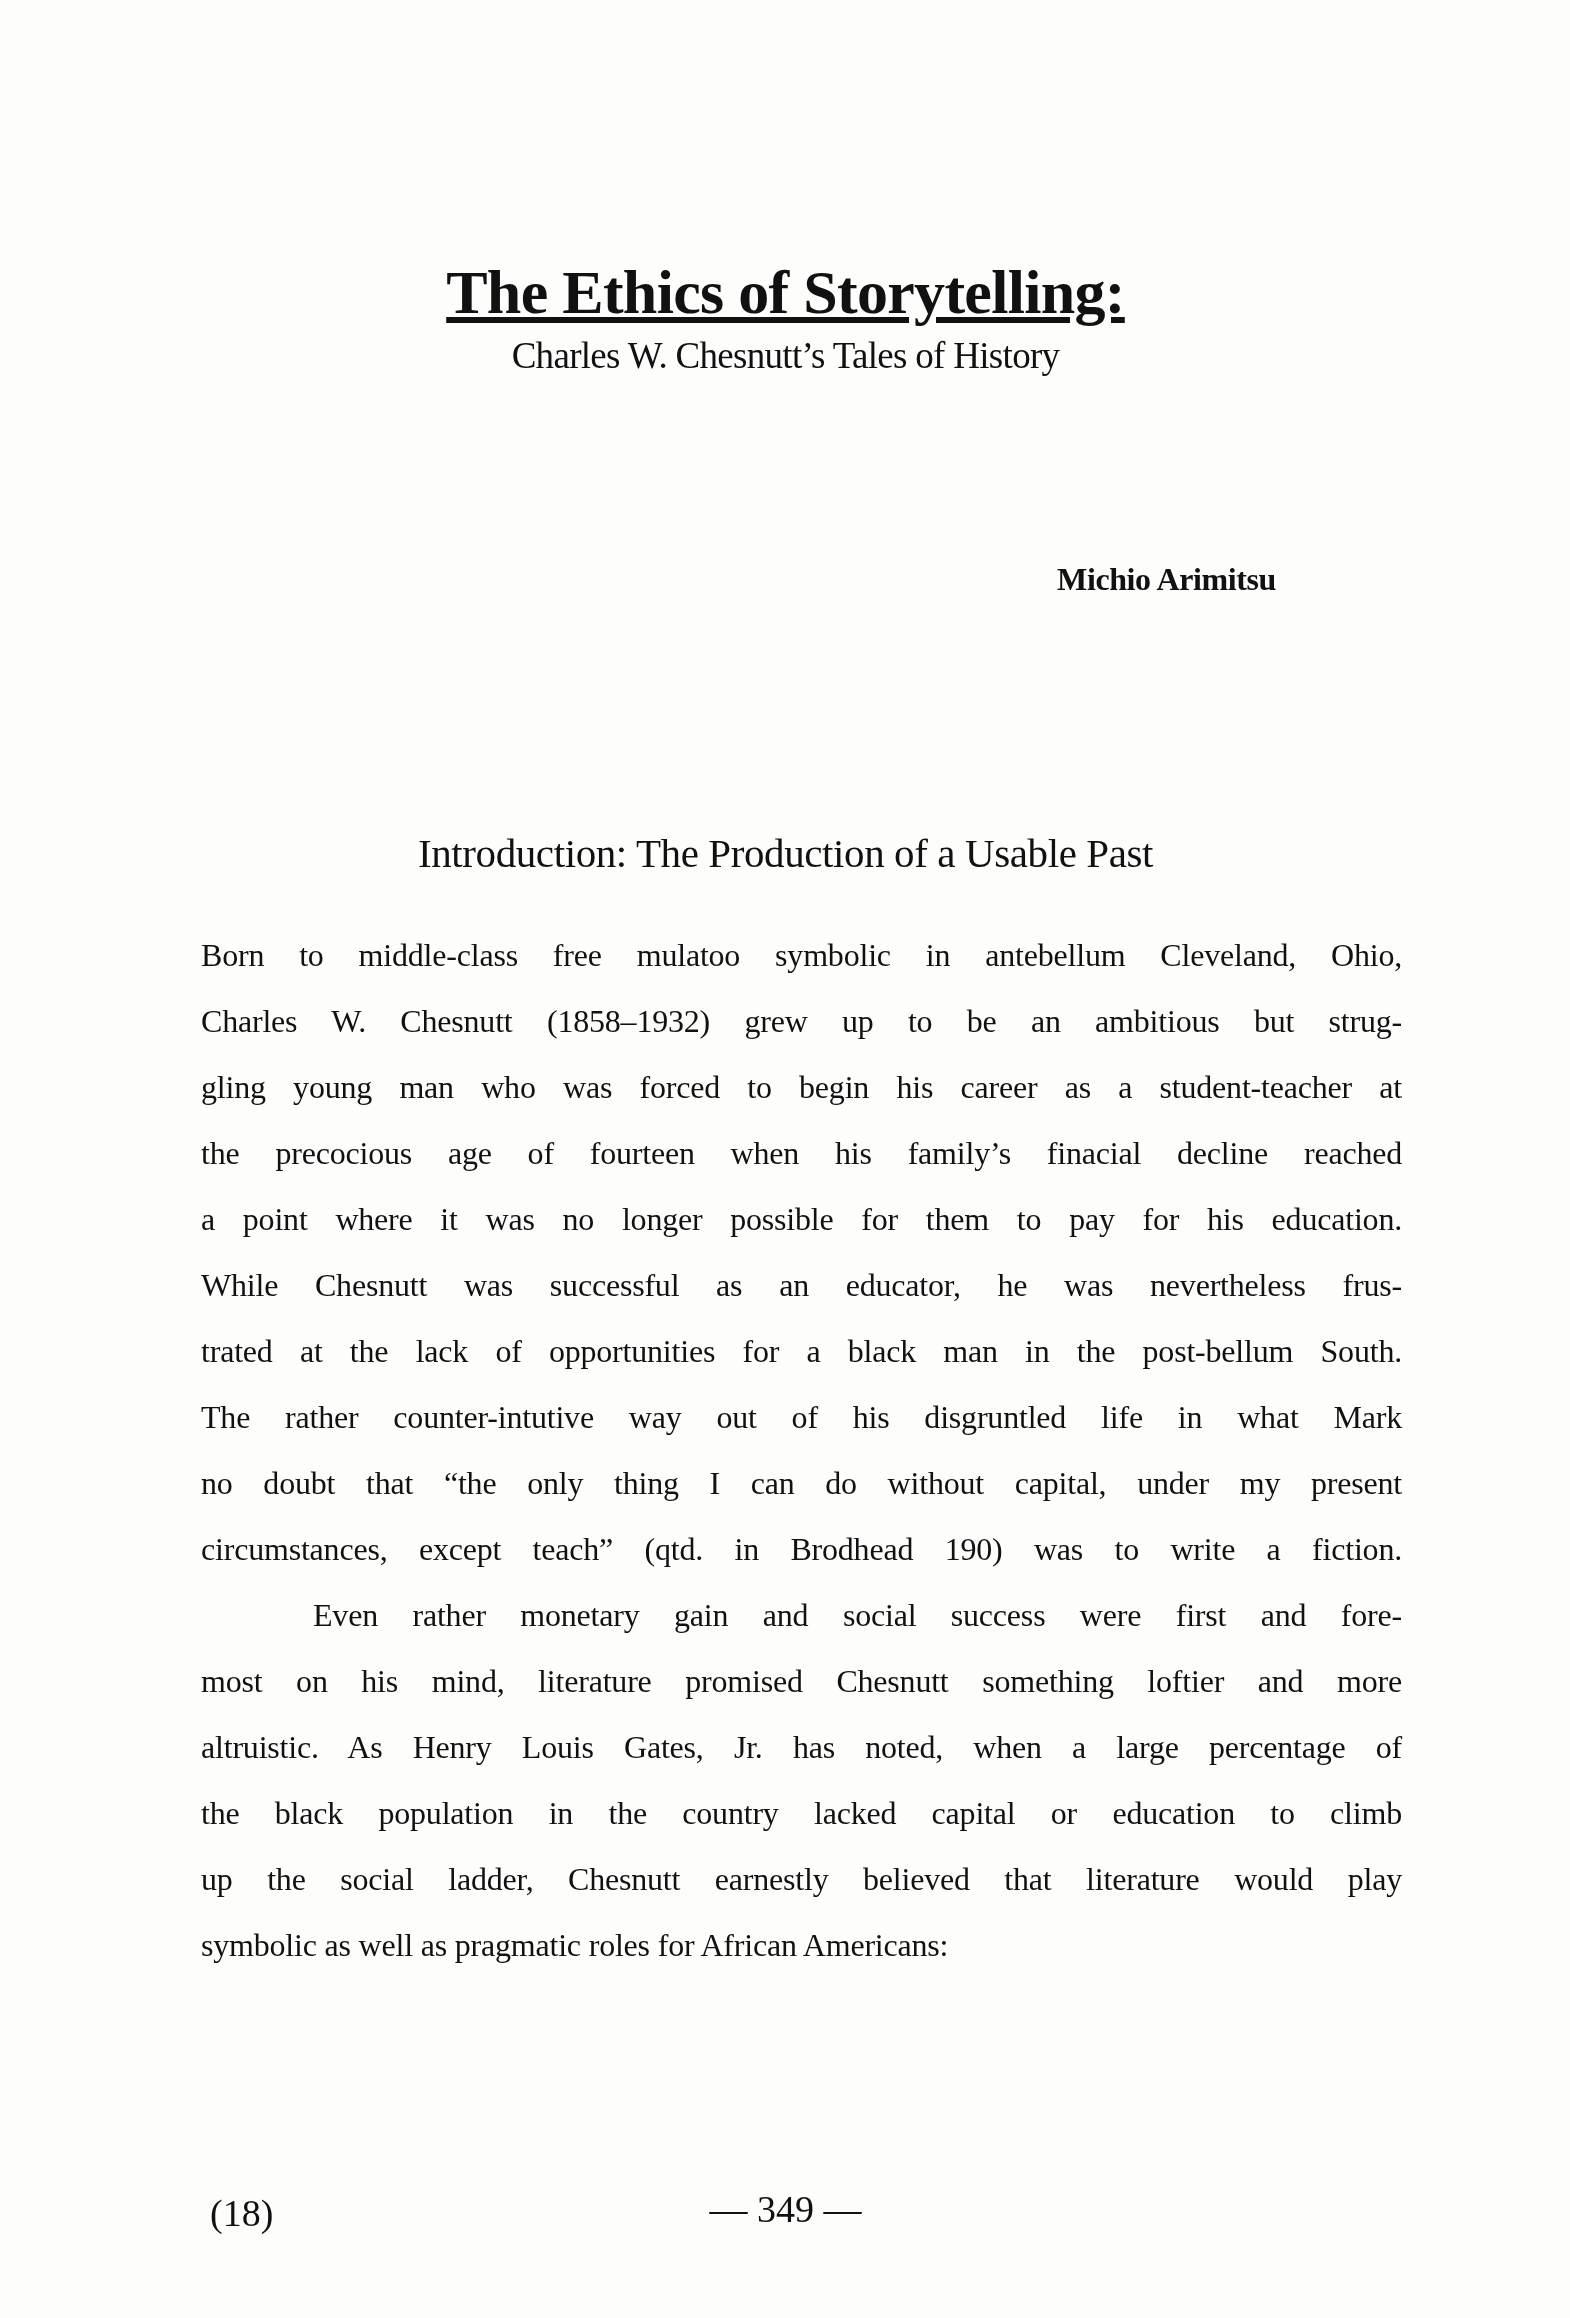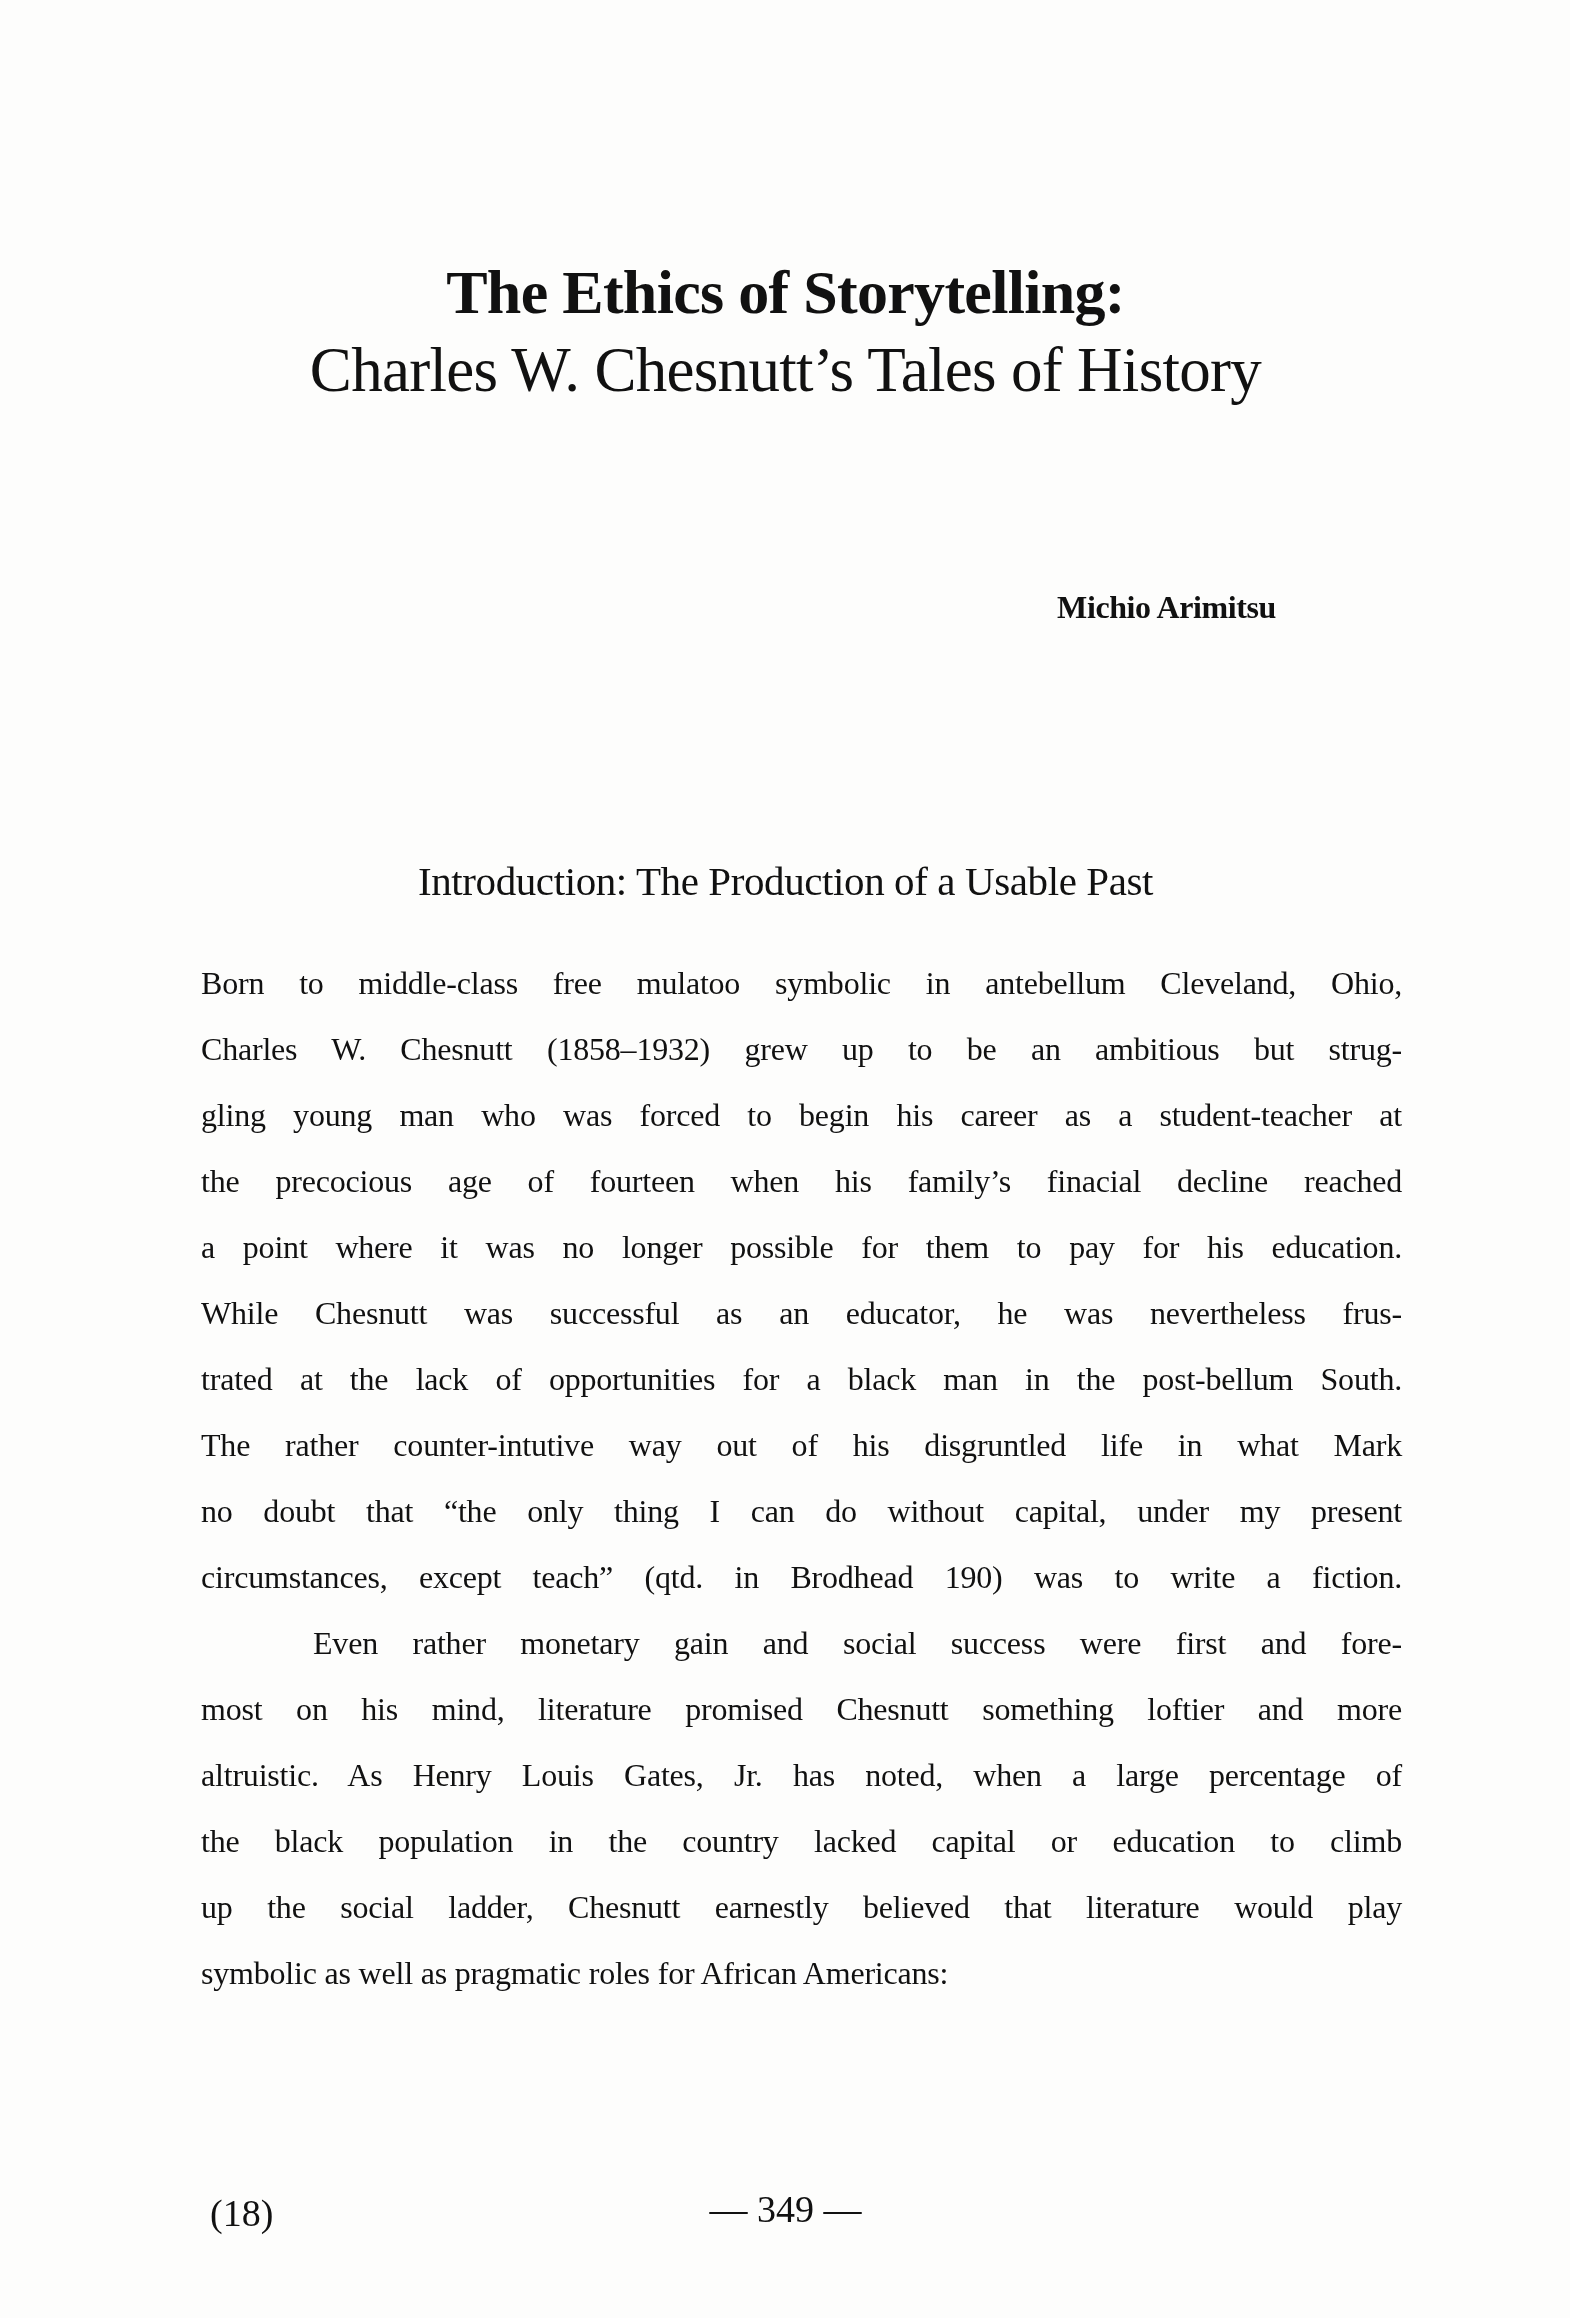--- a/index.html
+++ b/index.html
@@ -18,23 +18,24 @@
   }
   .title-block {
     padding-top: 258px;
     text-align: center;
     letter-spacing: -0.7px;
   }
   .title-line1 {
     font-size: 62px;
     font-weight: bold;
     line-height: 1.1;
+    text-decoration: underline;
   }
   .title-line2 {
-    font-size: 63px;
+    font-size: 37px;
     font-weight: normal;
     line-height: 1.1;
     margin-top: 9.8px;
   }
   .author-row {
     margin-top: 184px;
     text-align: right;
     padding-right: 295px;
   }
   .author {

